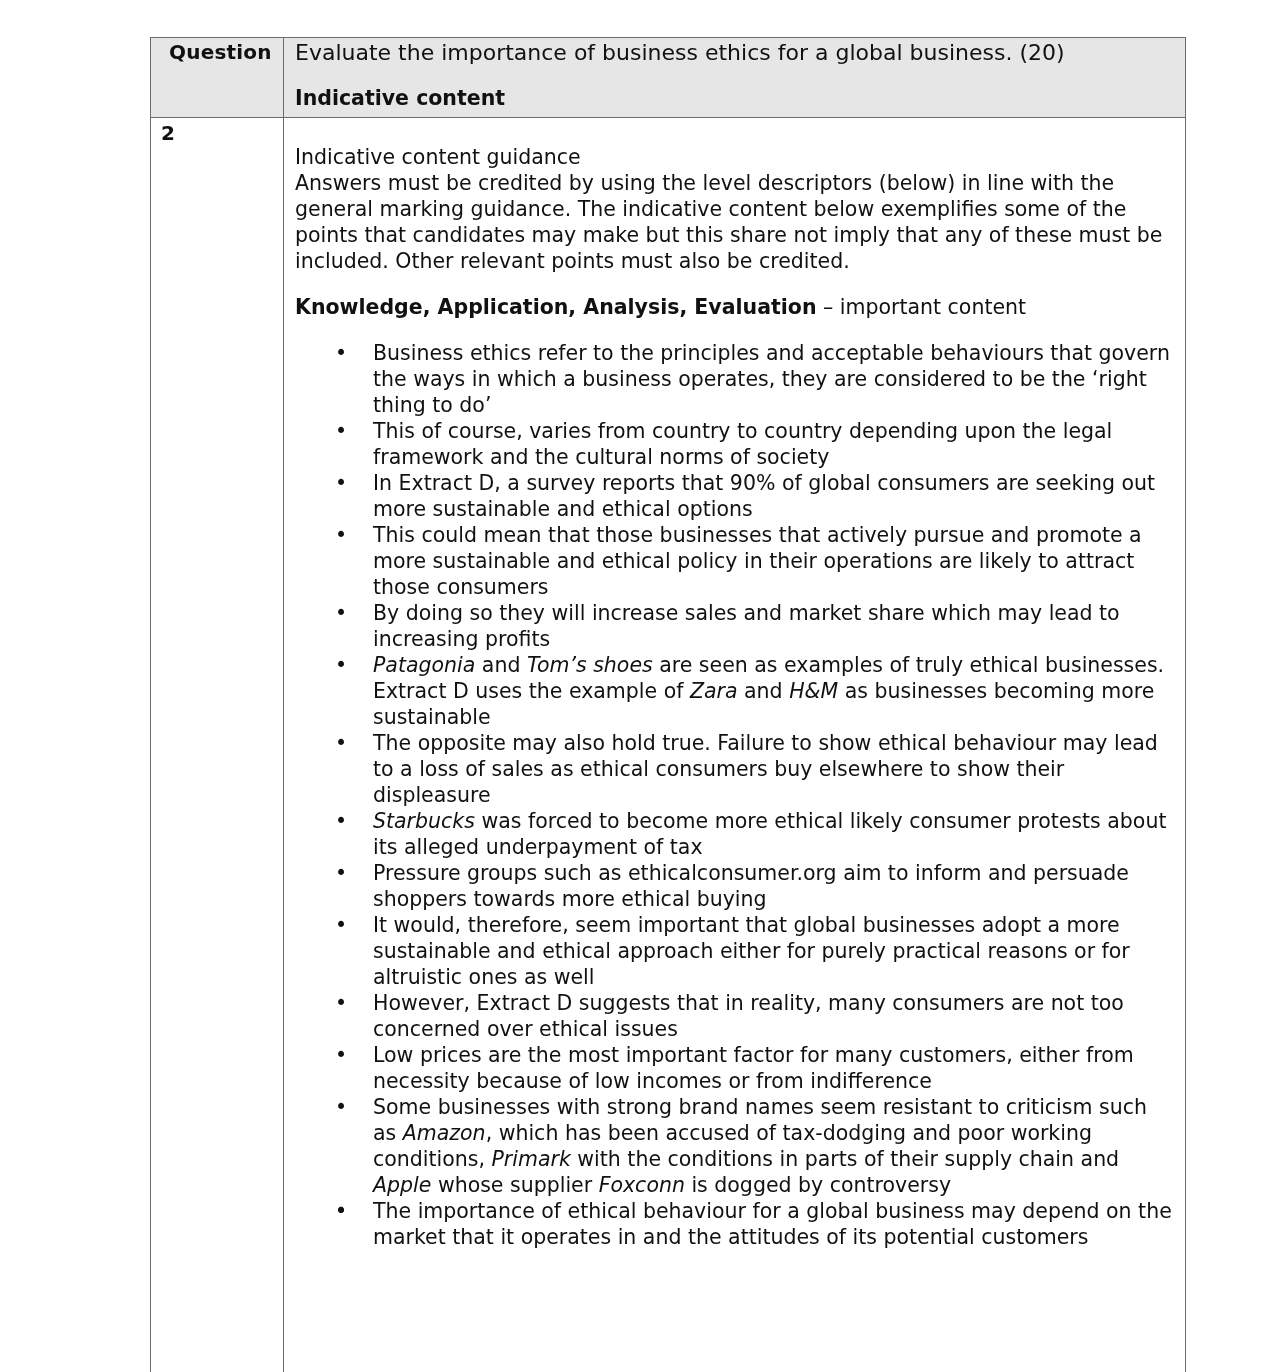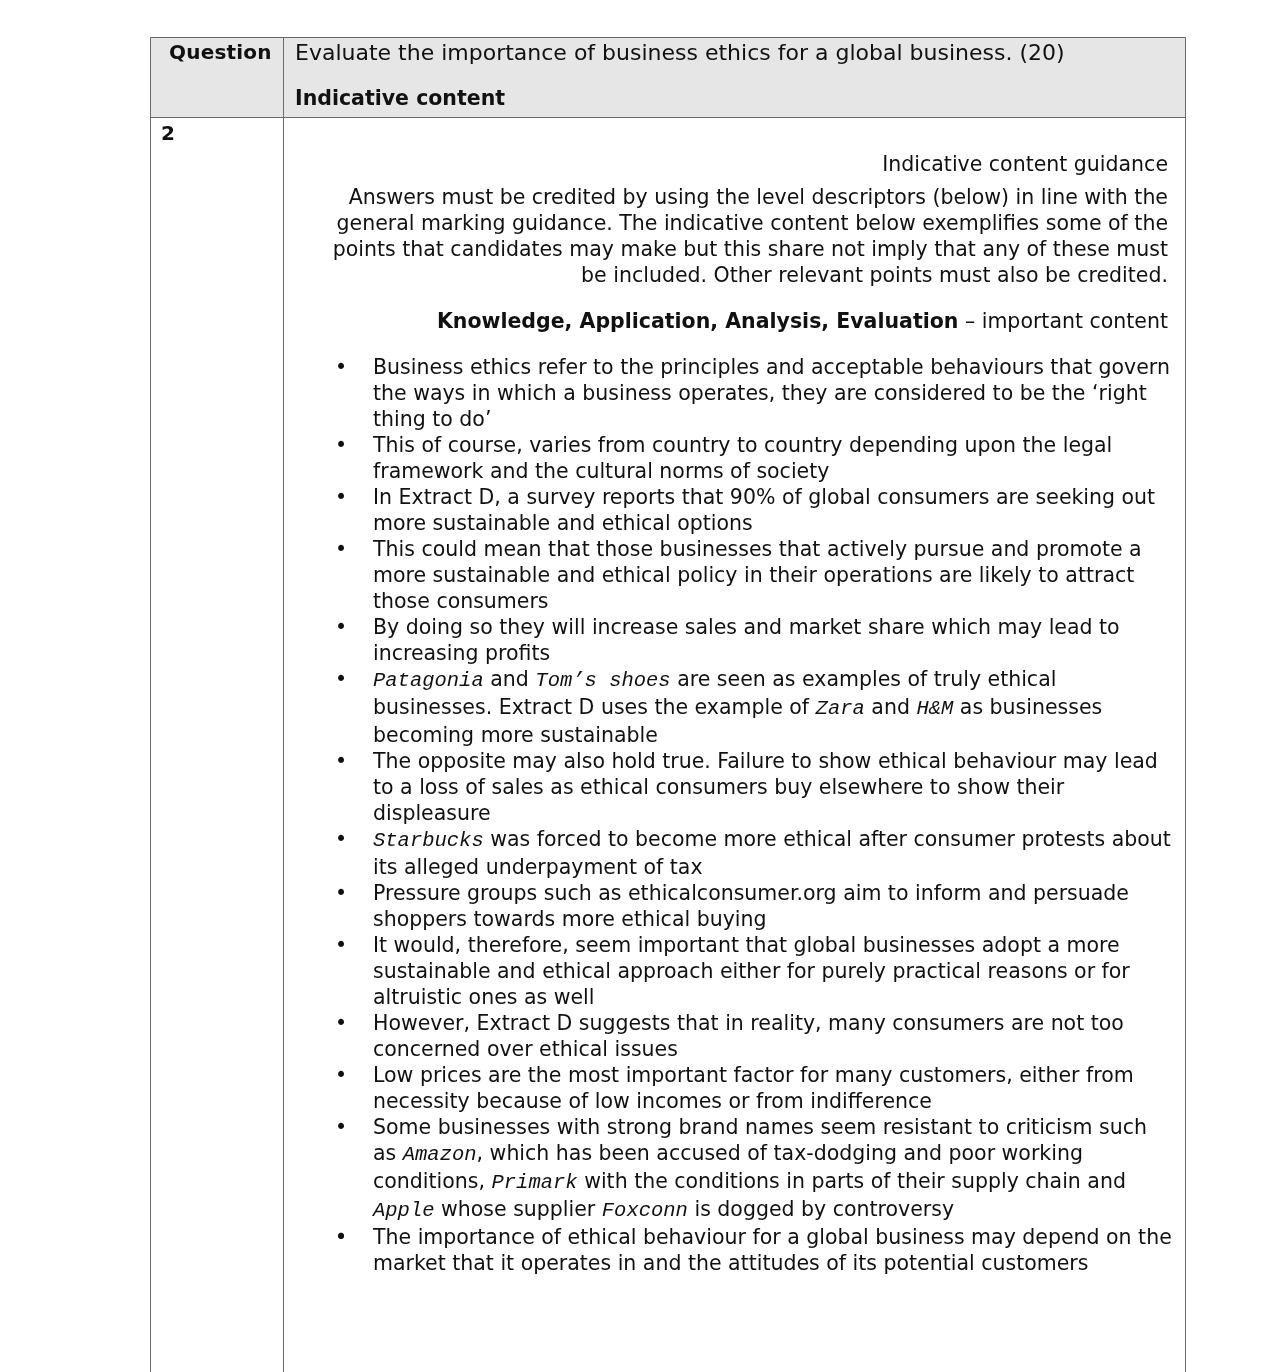--- a/index.html
+++ b/index.html
@@ -18,29 +18,29 @@
     background: #e6e6e6; border-bottom: 1.5px solid #6b6b6b;
   }
   .cell-q { position: absolute; left: 18px; top: 2px; font-weight: bold; font-size: 20px; letter-spacing: 0.2px; }
   .cell-num { position: absolute; left: 10px; top: 83px; font-weight: bold; font-size: 20px; }
   .hdr-title { position: absolute; left: 144px; top: 2px; font-size: 22px; }
   .hdr-sub { position: absolute; left: 144px; top: 48px; font-size: 20.5px; font-weight: bold; }
   .body {
     position: absolute; left: 144px; top: 106px; width: 880px;
     font-size: 20.5px; line-height: 26px;
   }
-  .body p { margin: 7px; text-align: right; }
+  .body p { margin: 0; }
   .guidance-head { margin-bottom: 0; }
   .kaae { margin-top: 20px !important; }
   ul.points { list-style: none; margin: 20px 0 0 0; padding: 0; }
   ul.points li { position: relative; padding-left: 78px; }
   ul.points li .bullet {
     position: absolute; left: 40px; top: 0; width: 10px; text-align: center;
   }
-  em, .it { font-style: italic; font-family: Liberation Mono, monospace; }
+  em, .it { font-style: italic; }
 </style>
 </head>
 <body>
 
 <div class="tbl">
   <div class="hdr"></div>
   <div class="col-divider"></div>
 
   <div class="cell-q">Question</div>
   <div class="hdr-title">Evaluate the importance of business ethics for a global business. (20)</div>
@@ -53,21 +53,21 @@
     <p>Answers must be credited by using the level descriptors (below) in line with the general marking guidance. The indicative content below exemplifies some of the points that candidates may make but this share not imply that any of these must be included. Other relevant points must also be credited.</p>
     <p class="kaae"><b>Knowledge, Application, Analysis, Evaluation</b><span> – important content</span></p>
     <ul class="points" id="points">
         <li><span class="bullet">•</span><span><span>Business ethics refer to the principles and acceptable behaviours that govern the ways in which a business operates, they are considered to be the ‘right thing to do’</span></span></li>
         <li><span class="bullet">•</span><span><span>This of course, varies from country to country depending upon the legal framework and the cultural norms of society</span></span></li>
         <li><span class="bullet">•</span><span><span>In Extract D, a survey reports that 90% of global consumers are seeking out more sustainable and ethical options</span></span></li>
         <li><span class="bullet">•</span><span><span>This could mean that those businesses that actively pursue and promote a more sustainable and ethical policy in their operations are likely to attract those consumers</span></span></li>
         <li><span class="bullet">•</span><span><span>By doing so they will increase sales and market share which may lead to increasing profits</span></span></li>
         <li><span class="bullet">•</span><span><span class="it">Patagonia</span><span> and </span><span class="it">Tom’s shoes</span><span> are seen as examples of truly ethical businesses. Extract D uses the example of </span><span class="it">Zara</span><span> and </span><span class="it">H&amp;M</span><span> as businesses becoming more sustainable</span></span></li>
         <li><span class="bullet">•</span><span><span>The opposite may also hold true. Failure to show ethical behaviour may lead to a loss of sales as ethical consumers buy elsewhere to show their displeasure</span></span></li>
-        <li><span class="bullet">•</span><span><span class="it">Starbucks</span><span> was forced to become more ethical after consumer protests about its alleged underpayment of tax</span></span></li>
+        <li><span class="bullet">•</span><span><span class="it">Starbucks</span><span> was forced to become more ethical likely consumer protests about its alleged underpayment of tax</span></span></li>
         <li><span class="bullet">•</span><span><span>Pressure groups such as ethicalconsumer.org aim to inform and persuade shoppers towards more ethical buying</span></span></li>
         <li><span class="bullet">•</span><span><span>It would, therefore, seem important that global businesses adopt a more sustainable and ethical approach either for purely practical reasons or for altruistic ones as well</span></span></li>
         <li><span class="bullet">•</span><span><span>However, Extract D suggests that in reality, many consumers are not too concerned over ethical issues</span></span></li>
         <li><span class="bullet">•</span><span><span>Low prices are the most important factor for many customers, either from necessity because of low incomes or from indifference</span></span></li>
         <li><span class="bullet">•</span><span><span>Some businesses with strong brand names seem resistant to criticism such as </span><span class="it">Amazon</span><span>, which has been accused of tax-dodging and poor working conditions, </span><span class="it">Primark</span><span> with the conditions in parts of their supply chain and </span><span class="it">Apple</span><span> whose supplier </span><span class="it">Foxconn</span><span> is dogged by controversy</span></span></li>
         <li><span class="bullet">•</span></li>
         <li><span class="bullet">•</span><span><span>The importance of ethical behaviour for a global business may depend on the market that it operates in and the attitudes of its potential customers</span></span></li>
       </ul>
   </div>
 </div>

